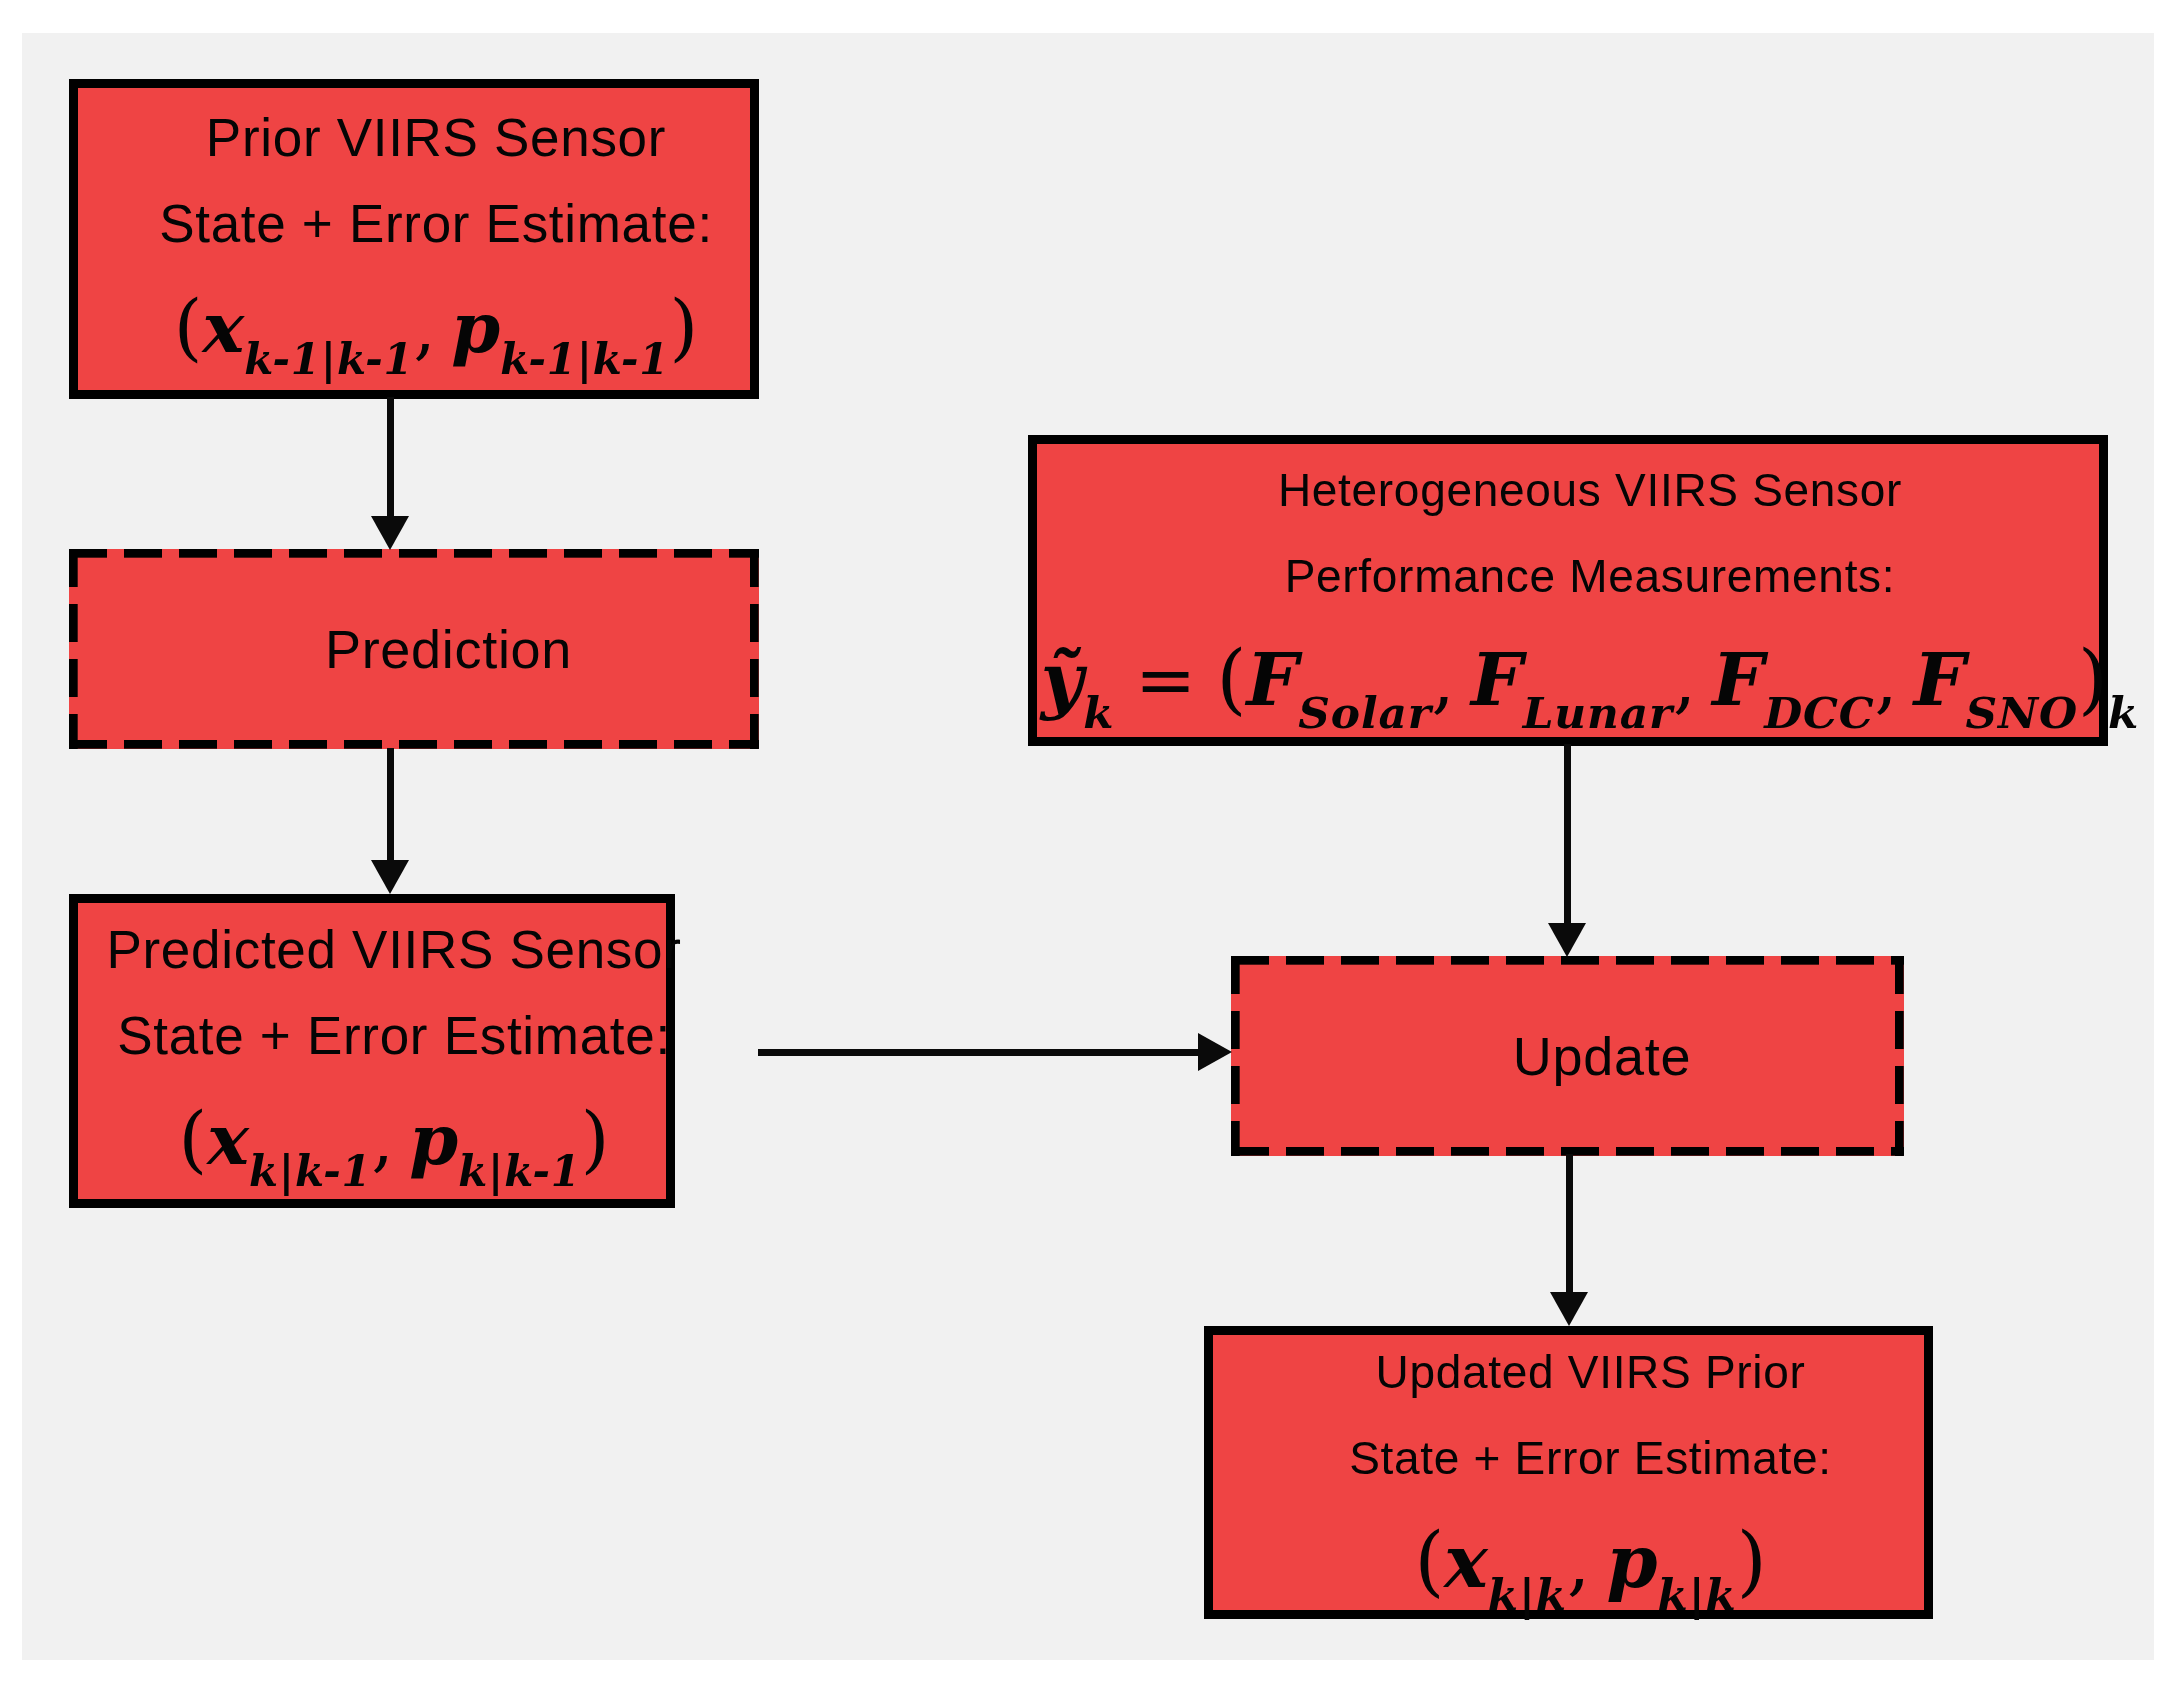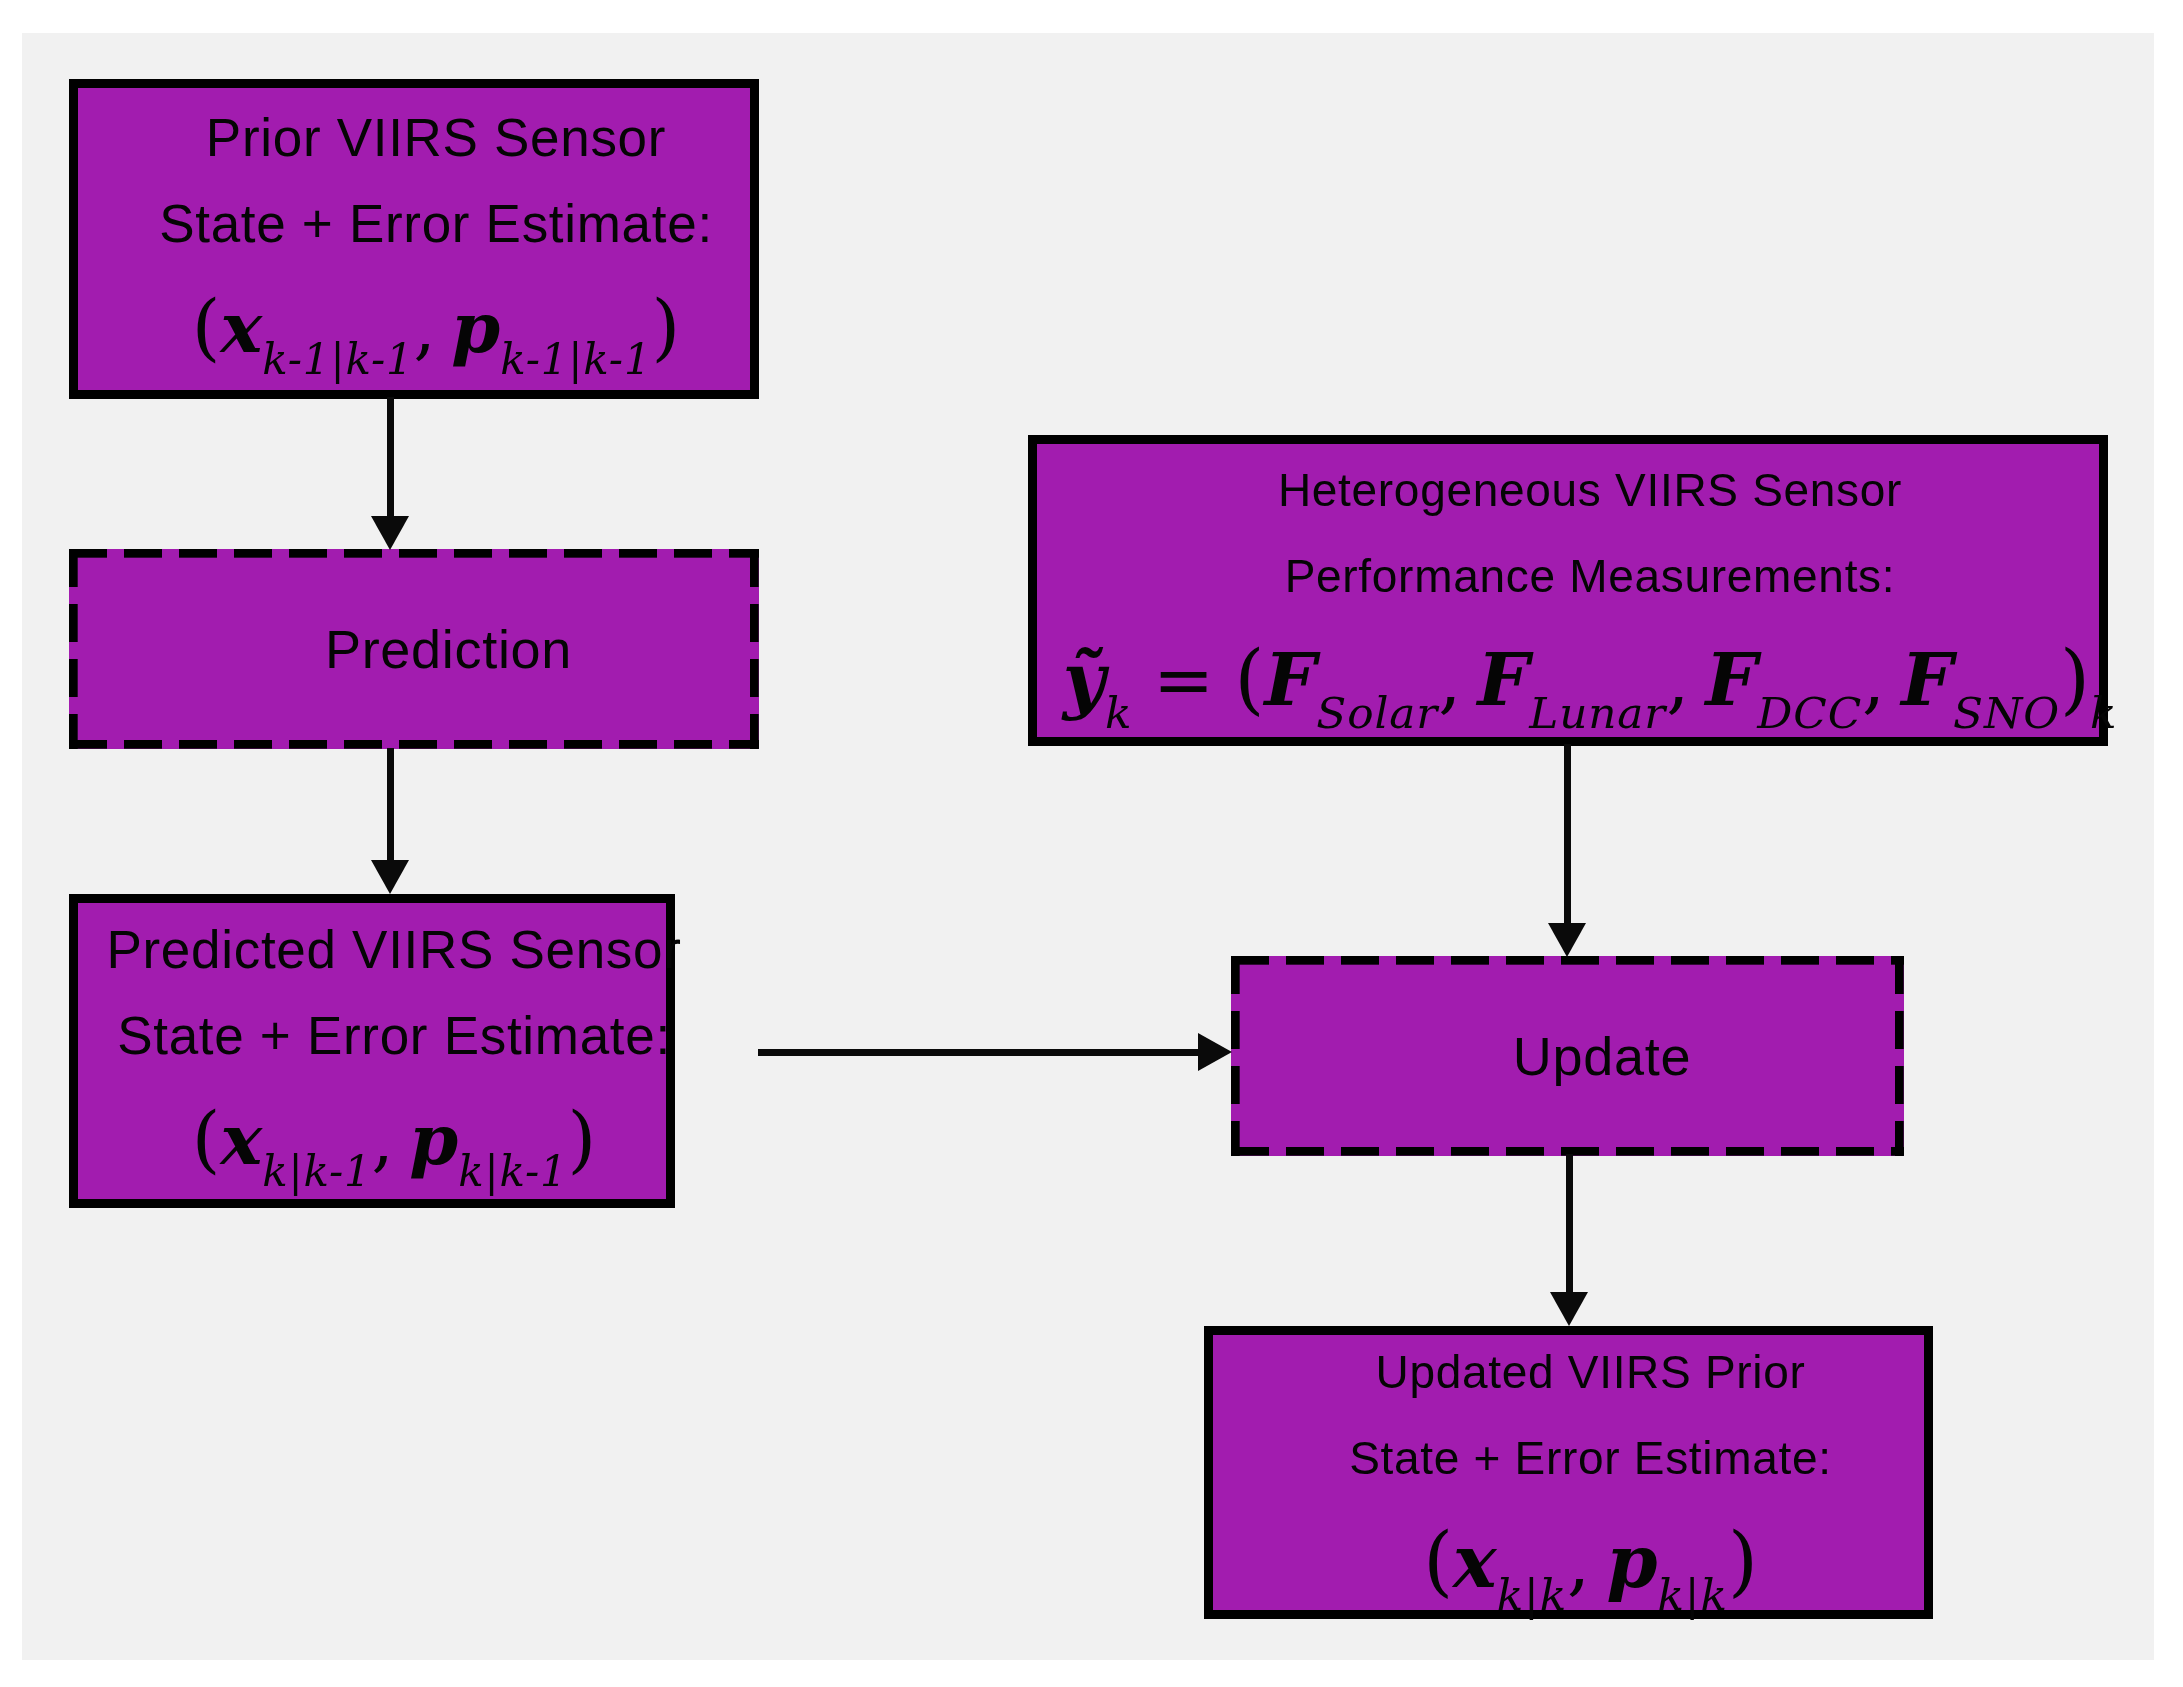--- a/index.html
+++ b/index.html
@@ -19,21 +19,21 @@
     background: #f1f1f1;
   }
   .box {
     position: absolute;
     box-sizing: border-box;
     display: flex;
     flex-direction: column;
     align-items: center;
     justify-content: center;
     text-align: center;
-    background: #a21caf;
+    background: #ef4444;
     padding-left: 44px;
   }
   .solid { border: 9.4px solid #000; }
   .dashed {
     background-image:
       repeating-linear-gradient(to right, #000 0 38px, transparent 38px 55px),
       repeating-linear-gradient(to right, #000 0 38px, transparent 38px 55px),
       repeating-linear-gradient(to bottom, #000 0 38px, transparent 38px 55px),
       repeating-linear-gradient(to bottom, #000 0 38px, transparent 38px 55px);
     background-repeat: no-repeat;
@@ -56,21 +56,21 @@
     white-space: nowrap;
   }
   .right .formula { font-size: 73px; }
   .mvar { font-style: italic; font-weight: 700; }
   .mpar { font-weight: 400; font-size: 1.05em; }
   .mcomma { font-style: normal; margin-right: 0.22em; }
   .mop { margin: 0 0.28em; }
   sub.msub {
     font-size: 0.6em;
     font-style: italic;
-    font-weight: 400;
+    font-weight: 700;
     line-height: 0;
     position: relative;
     top: 0.18em;
     letter-spacing: 0.02em;
     text-align: center;
   }
   .vline, .hline { position: absolute; background: #0a0a0a; }
   .vline { width: 7.3px; }
   .hline { height: 7.3px; }
   .head-down {

